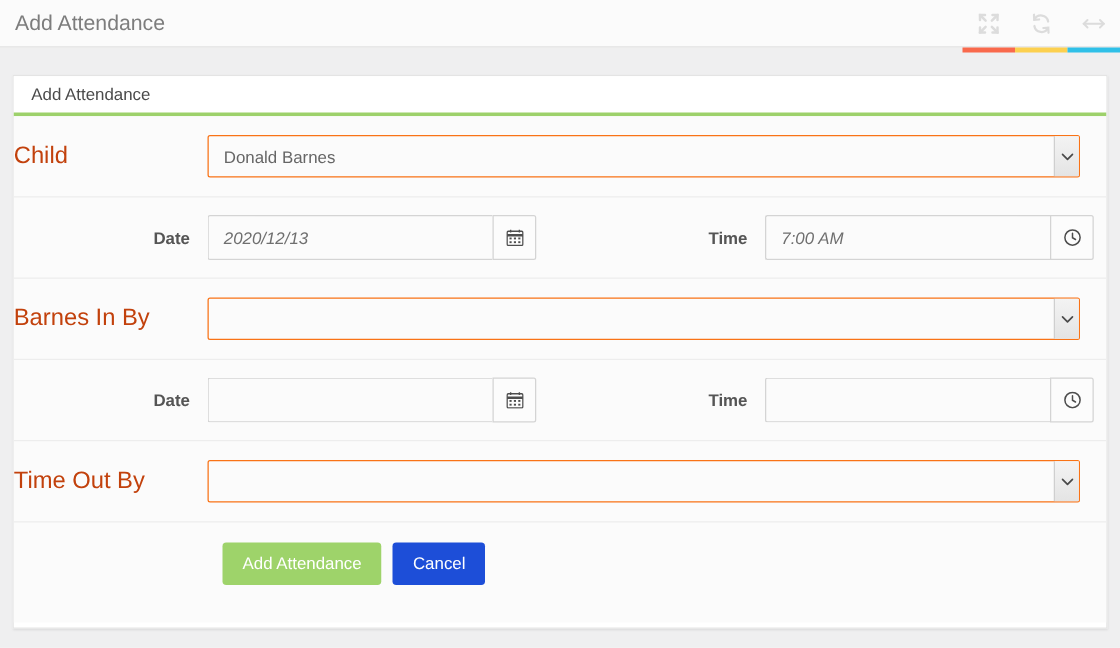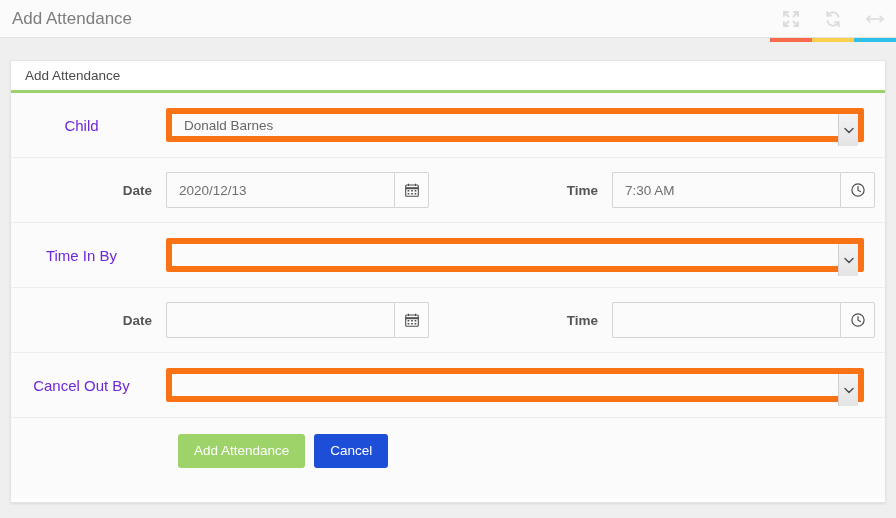--- a/index.html
+++ b/index.html
@@ -78,24 +78,24 @@
     position: relative;
     height: 65px;
     border-bottom: 1px solid #ededed;
     display: flex;
     align-items: center;
   }
   .form-group.no-border { border-bottom: none; }
 
   .col-label {
     width: 155px;
-    text-align: center;
+    text-align: left;
     padding-right: 14px;
-    font-size: 15px;
-    color: #6d28d9;
+    font-size: 19px;
+    color: #c2410c;
     white-space: nowrap;
   }
   .col-field { flex: 1 1 auto; padding-right: 21px; }
 
   
   .half-label {
     width: 155px;
     text-align: right;
     padding-right: 14px;
     font-size: 13.5px;
@@ -103,21 +103,21 @@
     white-space: nowrap;
     font-weight: bold;
   }
   .half-field { width: 263px; }
 
   
   .select-wrap {
     position: relative;
     height: 34px;
     background: #fbfbfb;
-    border: 6px solid #f97316;
+    border: 1px solid #f97316;
     border-radius: 2px;
     display: flex; align-items: center;
   }
   .select-value {
     padding-left: 12px;
     font-size: 13.5px;
     color: #666666;
     white-space: nowrap;
     overflow: hidden;
   }
@@ -126,20 +126,21 @@
     width: 20px; height: 32px;
     background: linear-gradient(#f3f3f3, #e4e4e4);
     border-left: 1px solid #cfcfcf;
     display: flex; align-items: center; justify-content: center;
     color: #555;
   }
 
   .input-group {
     display: flex;
     height: 36px;
+    font-style: italic;
   }
   .input-group .txt {
     flex: 1 1 auto;
     background: #fbfbfb;
     border: 1px solid #d4d4d4;
     border-right: none;
     border-radius: 2px 0 0 2px;
     padding-left: 12px;
     font-size: 13.5px;
     color: #6f6f6f;
@@ -265,33 +266,33 @@
               <rect x="2.6" y="10" width="1.7" height="1.5" fill="#4d4d4d" stroke="none"></rect>
               <rect x="6.1" y="10" width="1.7" height="1.5" fill="#4d4d4d" stroke="none"></rect>
               <rect x="9.6" y="10" width="1.7" height="1.5" fill="#4d4d4d" stroke="none"></rect>
             </svg>
           </div>
         </div>
       </div>
       <div class="half-label" style="width:183px">Time</div>
       <div class="half-field">
         <div class="input-group">
-          <div class="txt">7:30 AM</div>
+          <div class="txt">7:00 AM</div>
           <div class="addon">
             <svg width="14" height="14" viewBox="0 0 14 14" fill="none" stroke="#4d4d4d" stroke-width="1.2">
               <circle cx="7" cy="7" r="6.1"></circle>
               <path d="M7 3.6 V7.2 L9.4 8.6" stroke-linecap="round"></path>
             </svg>
           </div>
         </div>
       </div>
     </div>
 
     <div class="form-group">
-      <div class="col-label">Time In By</div>
+      <div class="col-label">Barnes In By</div>
       <div class="col-field">
         <div class="select-wrap">
           <span class="select-value"></span>
           <span class="select-arrow">
             <svg width="10" height="7" viewBox="0 0 10 7" fill="none" stroke="#4a4a4a" stroke-width="1.4" stroke-linecap="round" stroke-linejoin="round">
               <path d="M1 1.5 L5 5.5 L9 1.5"></path>
             </svg>
           </span>
         </div>
       </div>
@@ -326,21 +327,21 @@
             <svg width="14" height="14" viewBox="0 0 14 14" fill="none" stroke="#4d4d4d" stroke-width="1.2">
               <circle cx="7" cy="7" r="6.1"></circle>
               <path d="M7 3.6 V7.2 L9.4 8.6" stroke-linecap="round"></path>
             </svg>
           </div>
         </div>
       </div>
     </div>
 
     <div class="form-group">
-      <div class="col-label">Cancel Out By</div>
+      <div class="col-label">Time Out By</div>
       <div class="col-field">
         <div class="select-wrap">
           <span class="select-value"></span>
           <span class="select-arrow">
             <svg width="10" height="7" viewBox="0 0 10 7" fill="none" stroke="#4a4a4a" stroke-width="1.4" stroke-linecap="round" stroke-linejoin="round">
               <path d="M1 1.5 L5 5.5 L9 1.5"></path>
             </svg>
           </span>
         </div>
       </div>

